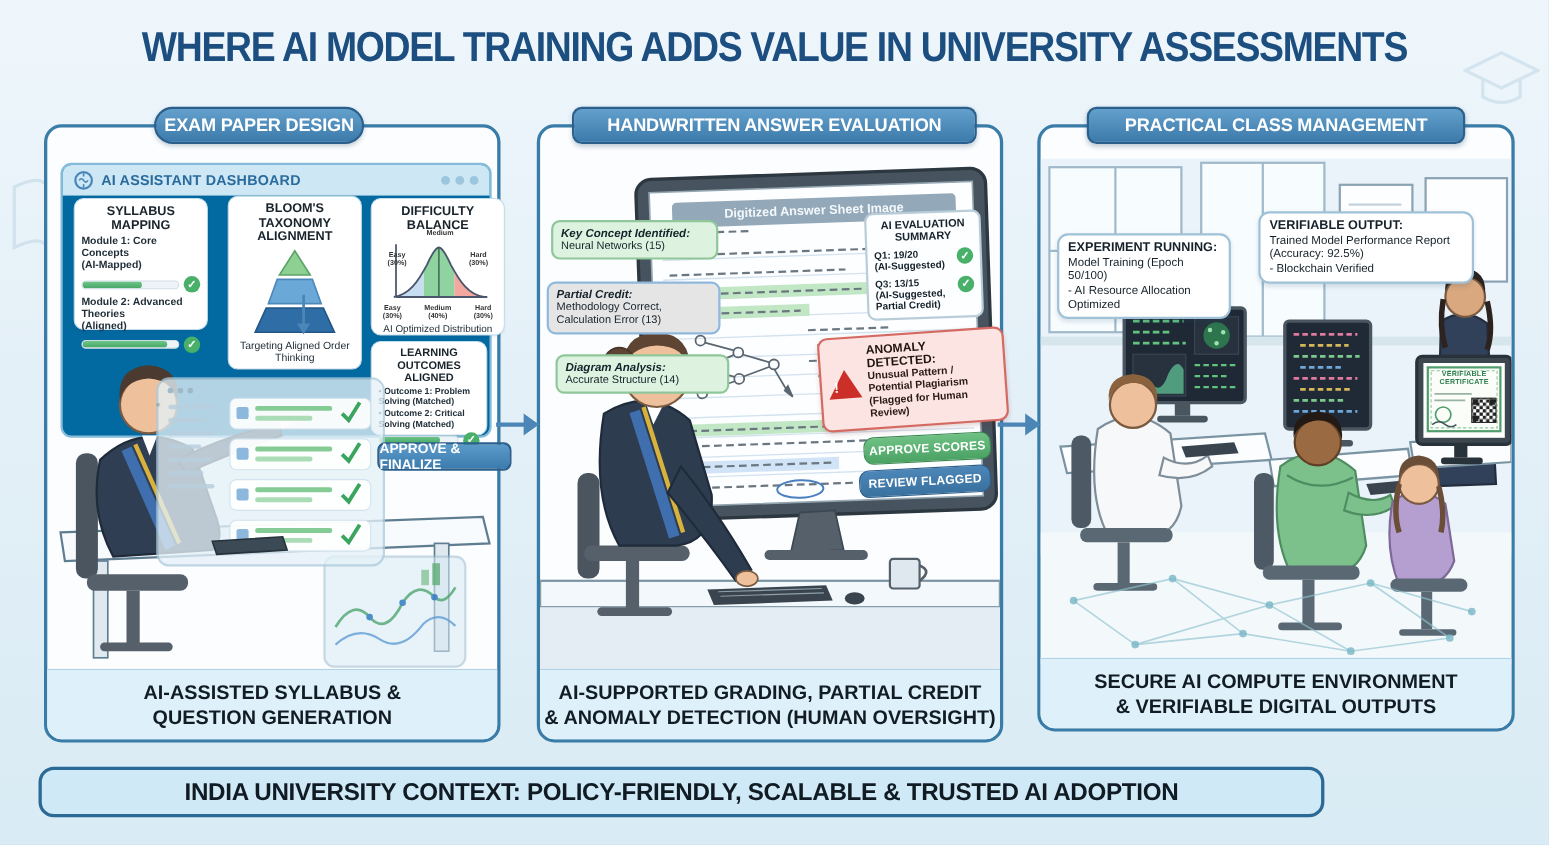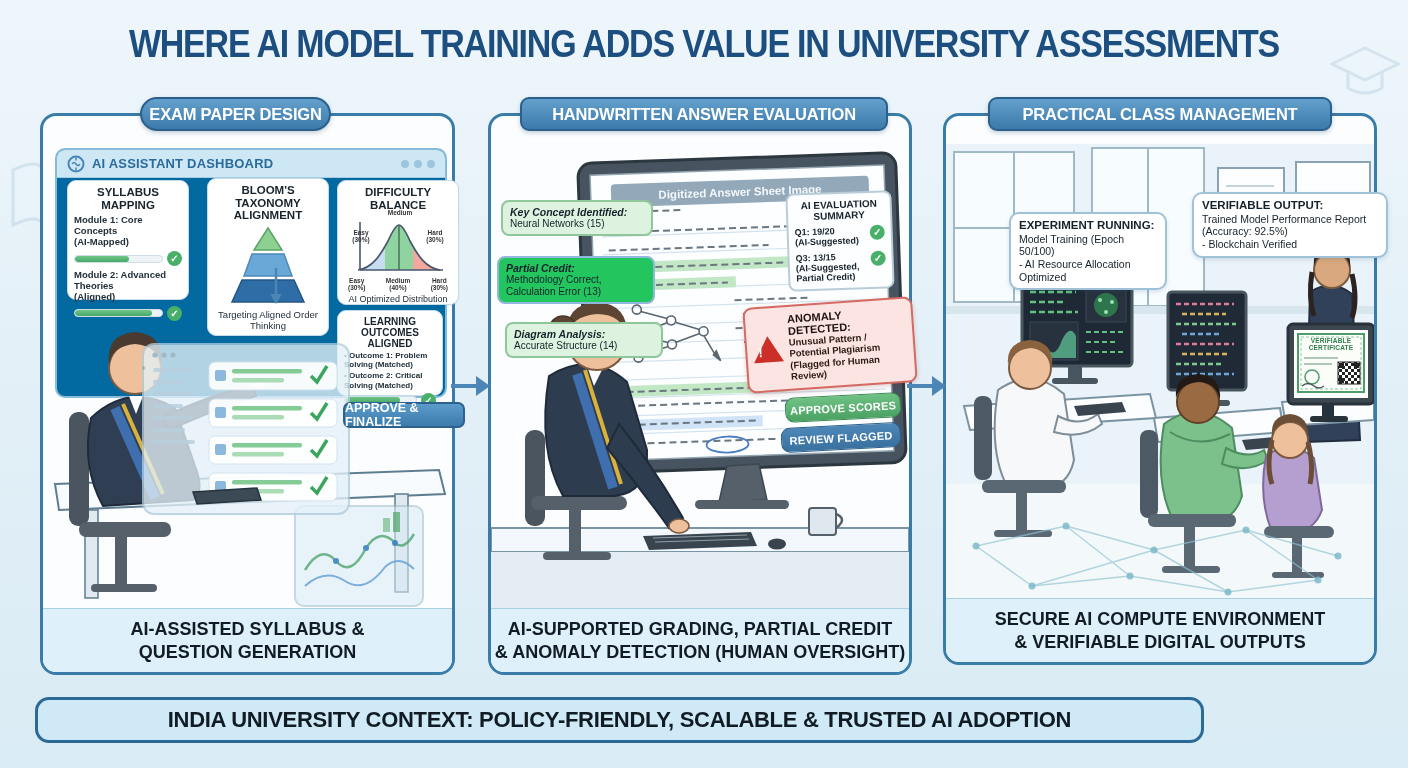--- a/index.html
+++ b/index.html
@@ -71,21 +71,21 @@
     color:#fff;font-weight:bold;font-size:12.5px;display:flex;align-items:center;justify-content:center;}
   .scene{position:absolute;left:0;z-index:3;}
 
   
   .monitor-titlebar{position:absolute;left:120px;top:64px;width:258px;height:23px;z-index:4;
     background:#93a9ba;border-radius:4px;transform:rotate(-2deg);
     color:#f4f8fb;font-weight:bold;font-size:11.5px;display:flex;align-items:center;justify-content:center;}
   .callout{position:absolute;z-index:5;border-radius:8px;padding:4px 7px;font-size:10px;line-height:1.18;}
   .callout .c-title{font-weight:bold;font-size:10.5px;font-style:italic;}
   .co-green{background:#def3df;border:2px solid #8fc79a;}
-  .co-blue{background:#22c55e;border:2px solid #8fb8dc;}
+  .co-blue{background:#e5e5e5;border:2px solid #8fb8dc;}
   .co1{left:10px;top:84px;width:152px;}
   .co2{left:6px;top:140px;width:158px;}
   .co3{left:14px;top:206px;width:158px;}
   .summary{position:absolute;left:296px;top:76px;width:106px;z-index:4;transform:rotate(-2deg);
     background:#fdfeff;border:2px solid #b9cdd9;border-radius:8px;padding:5px 6px;}
   .summary-title{font-weight:bold;font-size:10px;text-align:center;line-height:1.1;}
   .sum-row{display:flex;gap:4px;margin-top:5px;align-items:flex-start;}
   .sum-text{font-weight:bold;font-size:9px;line-height:1.15;flex:1;}
   .anomaly{position:absolute;left:254px;top:186px;width:170px;z-index:6;transform:rotate(-4deg);
     background:#fbe4e2;border:2.5px solid #d46a62;border-radius:9px;padding:6px 8px 6px 42px;
@@ -98,21 +98,21 @@
     font-weight:bold;font-size:13px;z-index:1;}
   .btn-approve,.btn-review{position:absolute;z-index:6;color:#fff;font-weight:bold;font-size:11px;
     display:flex;align-items:center;justify-content:center;border-radius:9px;letter-spacing:.2px;}
   .btn-approve{left:294px;top:279px;width:116px;height:25px;transform:rotate(-3deg);
     background:linear-gradient(#6fc184,#4aa263);border:1.5px solid #3c8a52;}
   .btn-review{left:290px;top:309px;width:120px;height:25px;transform:rotate(-3deg);
     background:linear-gradient(#4d87b8,#39719f);border:1.5px solid #2c5f8c;}
 
   
   .p3-callout{position:absolute;z-index:5;background:#fff;border:2px solid #9fc2d8;border-radius:10px;
-    padding:5px 8px;font-size:10.5px;line-height:1.2;box-shadow:0 2px 4px rgba(40,80,110,.15);margin-left:48px;}
+    padding:5px 8px;font-size:10.5px;line-height:1.2;box-shadow:0 2px 4px rgba(40,80,110,.15);}
   .p3-callout .c-title{font-weight:800;font-size:11.5px;}
   .p3c1{left:15px;top:96px;width:158px;}
   .p3c2{left:198px;top:76px;width:196px;}
   .cert-title{position:absolute;left:351px;top:221px;width:68px;z-index:5;text-align:center;
     font-size:6.5px;font-weight:bold;color:#2f7d4f;letter-spacing:.2px;}
 
   .footer-banner{position:absolute;left:35px;top:697px;width:1169px;height:46px;
     background:#cfe9f6;border:3px solid #2b6a96;border-radius:14px;
     display:flex;align-items:center;justify-content:center;
     font-weight:800;font-size:22px;letter-spacing:-.3px;color:#101b24;}

